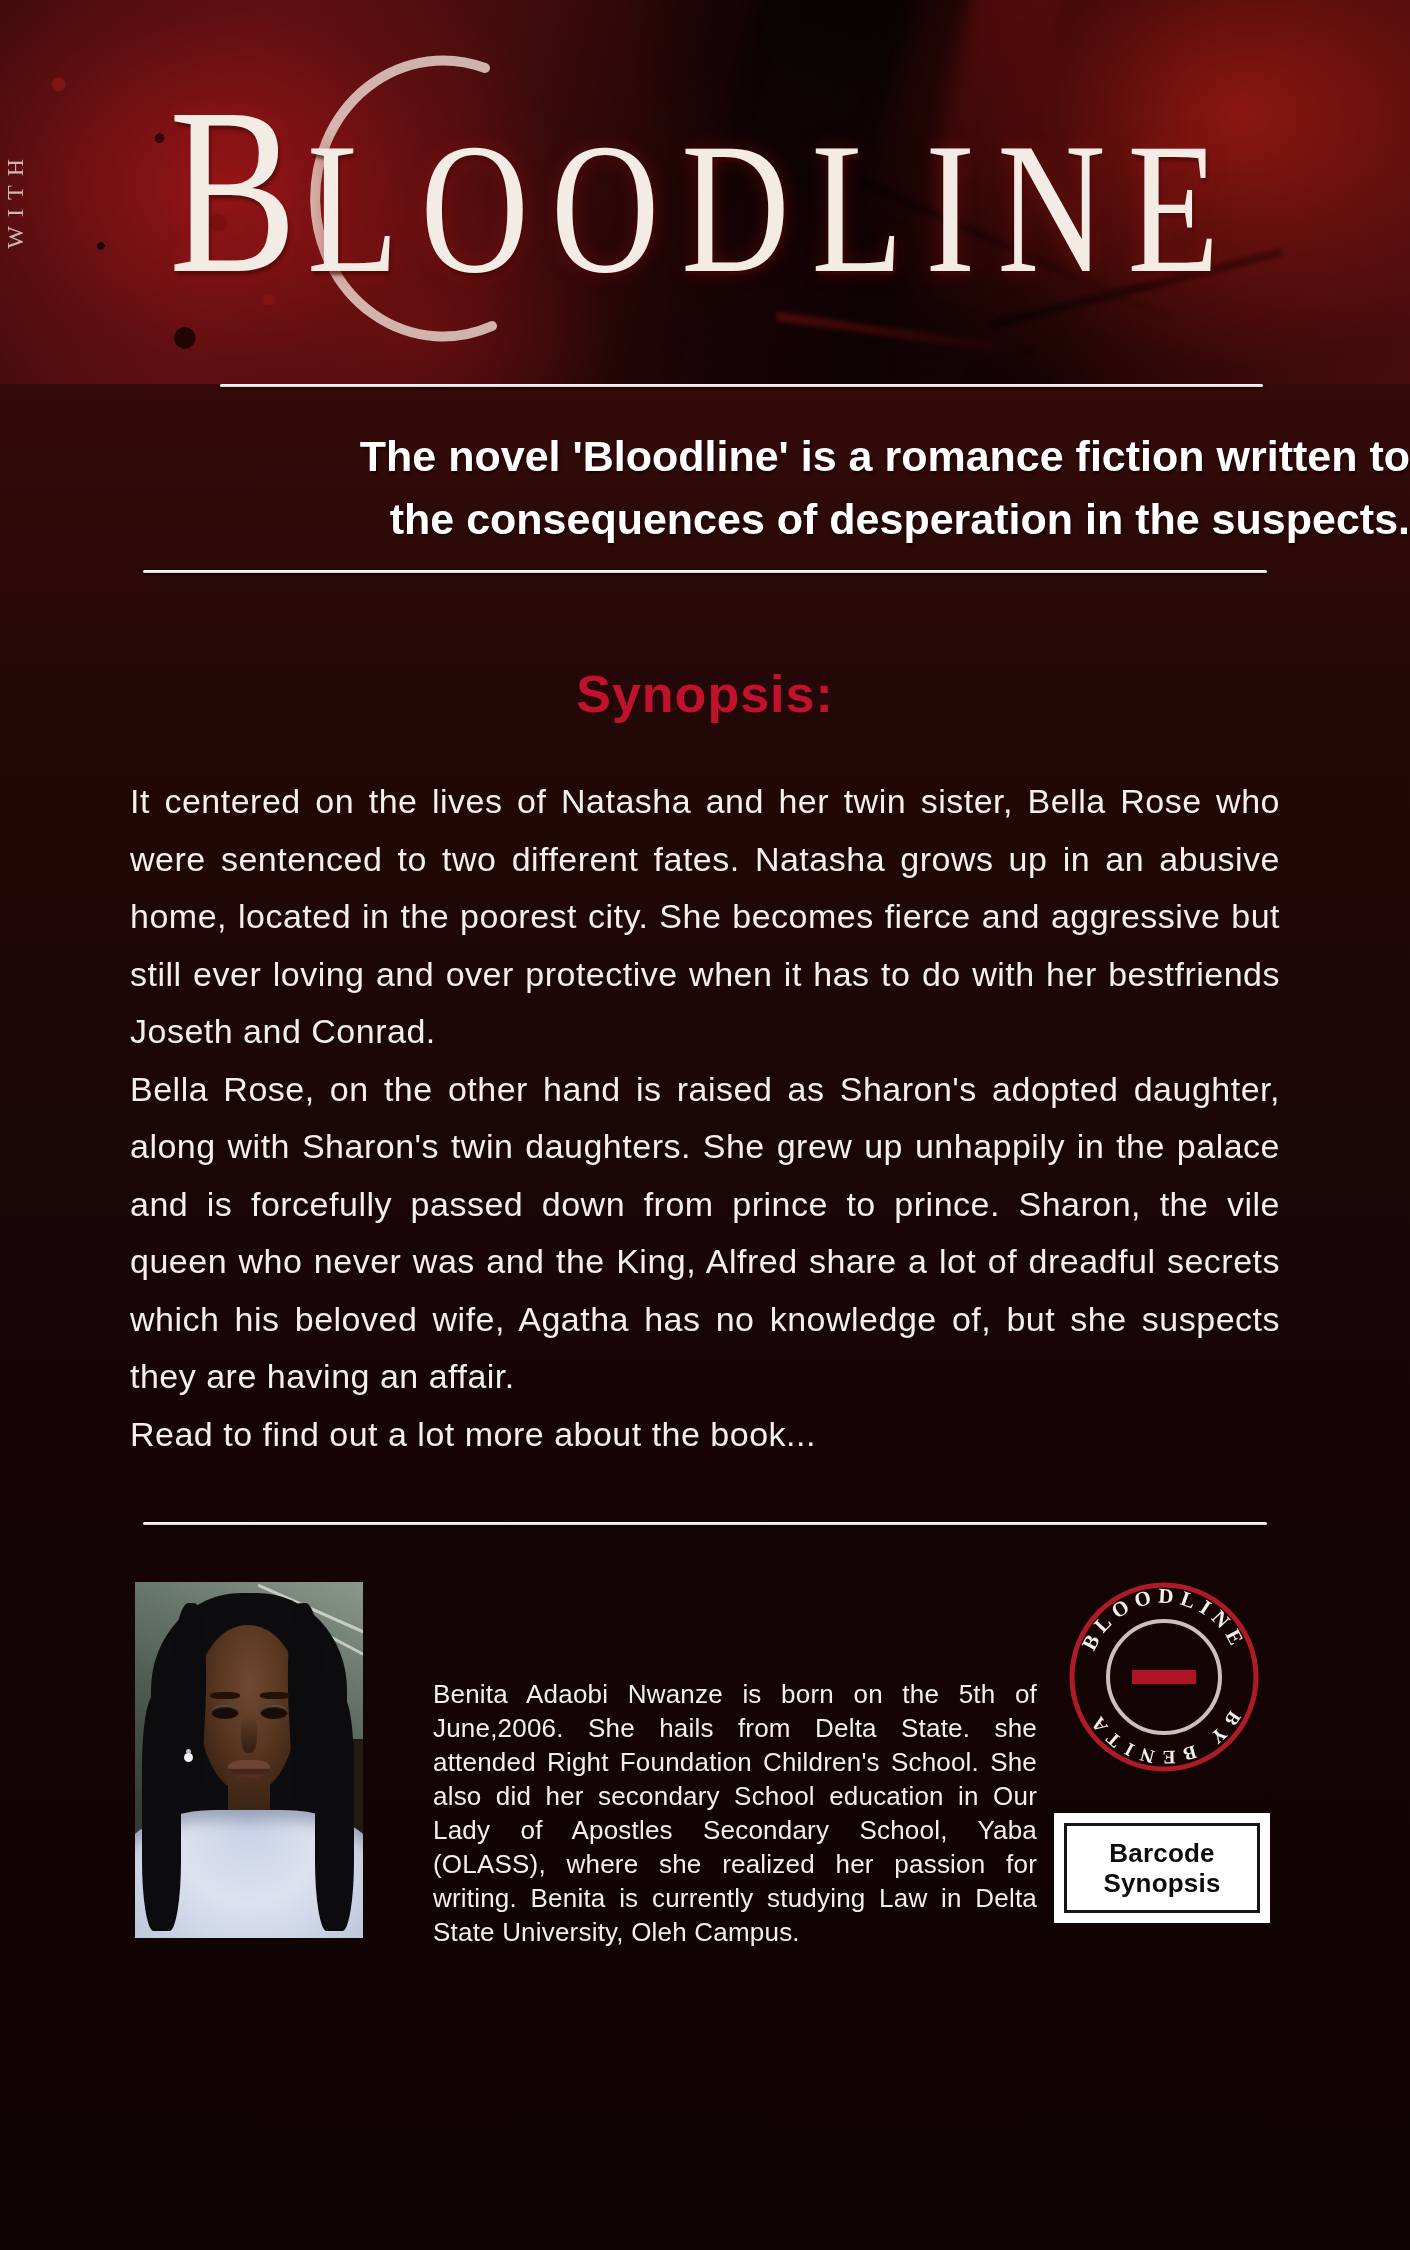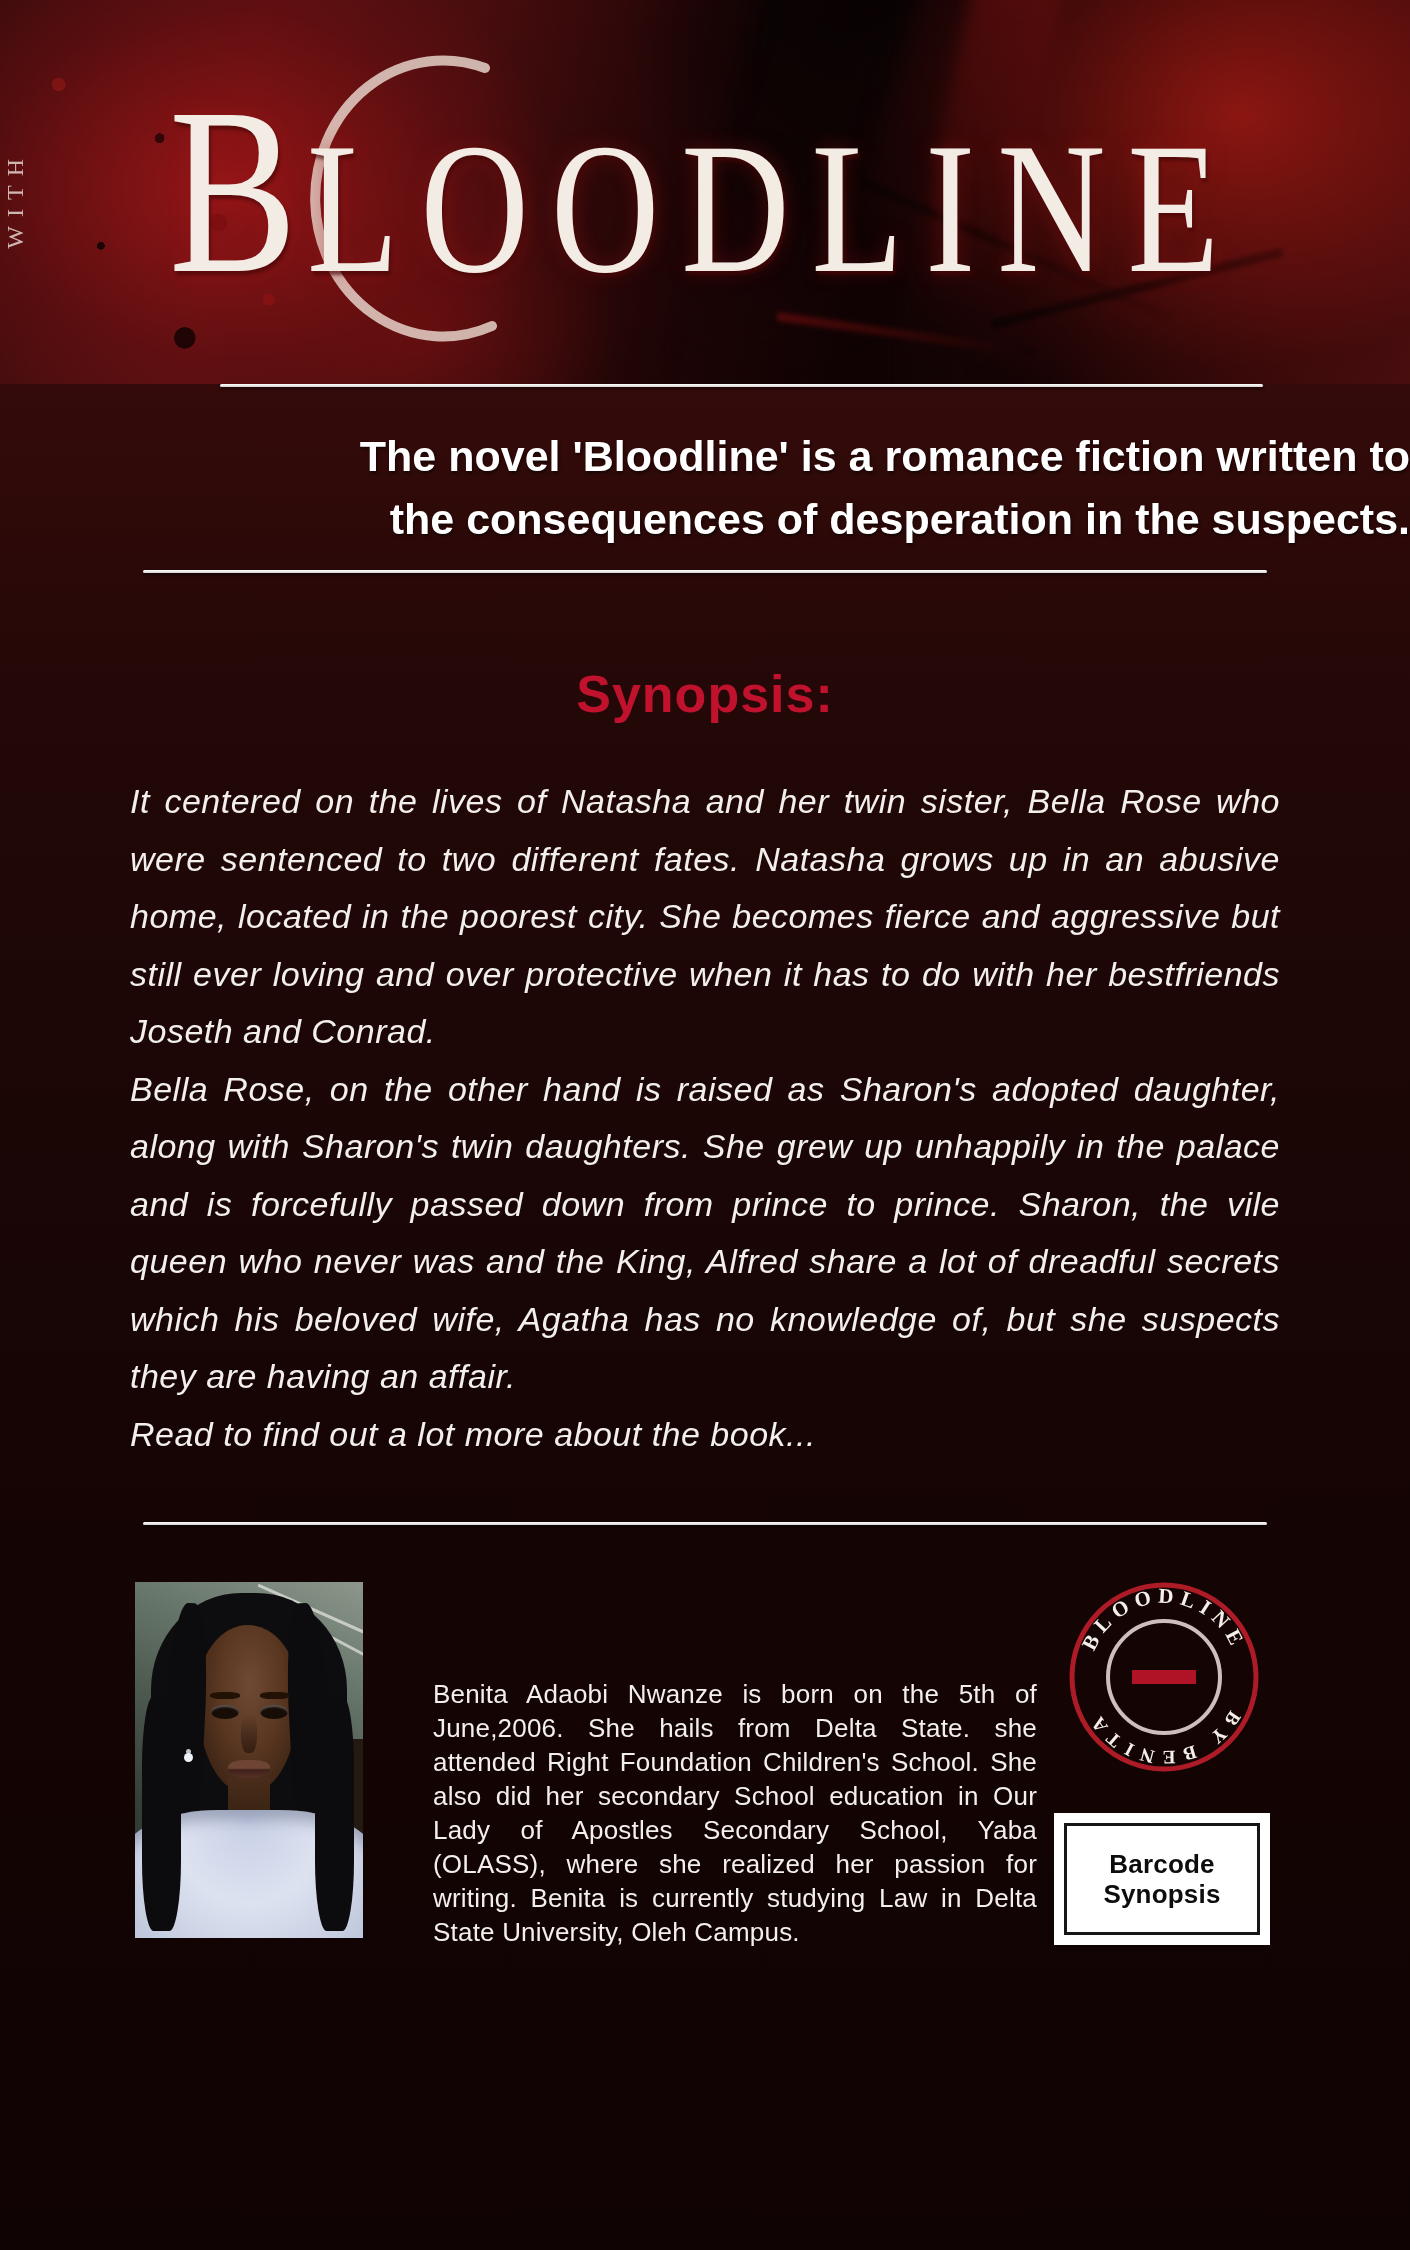--- a/index.html
+++ b/index.html
@@ -63,21 +63,21 @@
   .d2{margin:19px 143px 0 143px;}
   .d3{margin:59px 143px 0 143px;}
   
   .intro{margin-top:38px;text-align:right;color:#ffffff;font-weight:bold;
     font-size:43px;line-height:63px;text-shadow:1px 2px 3px rgba(0,0,0,.55);}
   .intro div{white-space:nowrap;}
   
   .syn-heading{margin-top:88px;text-align:center;font-weight:bold;
     font-size:52px;line-height:66px;color:#c0112d;letter-spacing:1px;}
   .syn-body{width:1150px;margin:46px auto 0 auto;color:#f2efec;
-    font-size:34px;line-height:57.5px;letter-spacing:.5px;text-align:justify;font-style:italic;}
+    font-size:34px;line-height:57.5px;letter-spacing:.5px;text-align:justify;}
   .syn-body p{margin:0;}
   
   .author{position:relative;height:547px;}
   .photo{position:absolute;left:135px;top:57px;width:228px;height:356px;overflow:hidden;
     background:linear-gradient(205deg,#8d978b 0%,#6a796e 22%,#4d5a50 45%,#353f38 70%,#232a25 100%);}
   .ph-line{position:absolute;right:-10px;top:26px;width:120px;height:3px;background:rgba(240,240,235,.65);transform:rotate(24deg);}
   .ph-line.l2{top:52px;width:90px;transform:rotate(28deg);}
   .ph-door{position:absolute;right:0;top:44%;width:15%;height:56%;
     background:linear-gradient(90deg, rgba(40,26,16,.2), #241a12 60%);}
   .ph-hairback{position:absolute;left:7%;top:3%;width:86%;height:80%;background:#0d0c0e;
@@ -106,21 +106,21 @@
     background:radial-gradient(ellipse at 50% 8%, #c8d0e6 0%, #dde2f0 42%, #b6c0d6 100%);
     border-radius:38% 38% 0 0 / 30% 30% 0 0;
     box-shadow:inset 0 10px 14px rgba(60,70,100,.35);}
   .ph-earring{position:absolute;left:21.5%;top:48%;width:9px;height:9px;background:#eef2f6;border-radius:50%;
     box-shadow:0 -6px 0 -2px rgba(238,242,246,.8);}
   .author-name{position:absolute;left:452px;top:58px;margin:0;color:#ffffff;
     font-size:45px;font-weight:bold;letter-spacing:1px;}
   .author-bio{position:absolute;left:433px;top:152px;width:604px;margin:0;color:#f2efec;
     font-size:26px;line-height:34px;letter-spacing:.2px;text-align:justify;}
   .stamp{position:absolute;left:1064px;top:52px;width:200px;height:200px;}
-  .barcode-box{position:absolute;left:1054px;top:288px;width:216px;height:132px;
+  .barcode-box{position:absolute;left:1054px;top:288px;width:216px;height:110px;
     background:#ffffff;display:flex;align-items:center;justify-content:center;}
   .barcode-inner{position:absolute;left:10px;top:10px;right:10px;bottom:10px;border:3px solid #161616;}
   .barcode-label{position:relative;text-align:center;color:#0d0d0d;font-weight:bold;
     font-size:26px;line-height:30px;letter-spacing:.2px;}
 </style>
 </head>
 <body>
 
 <div class="page">
 

